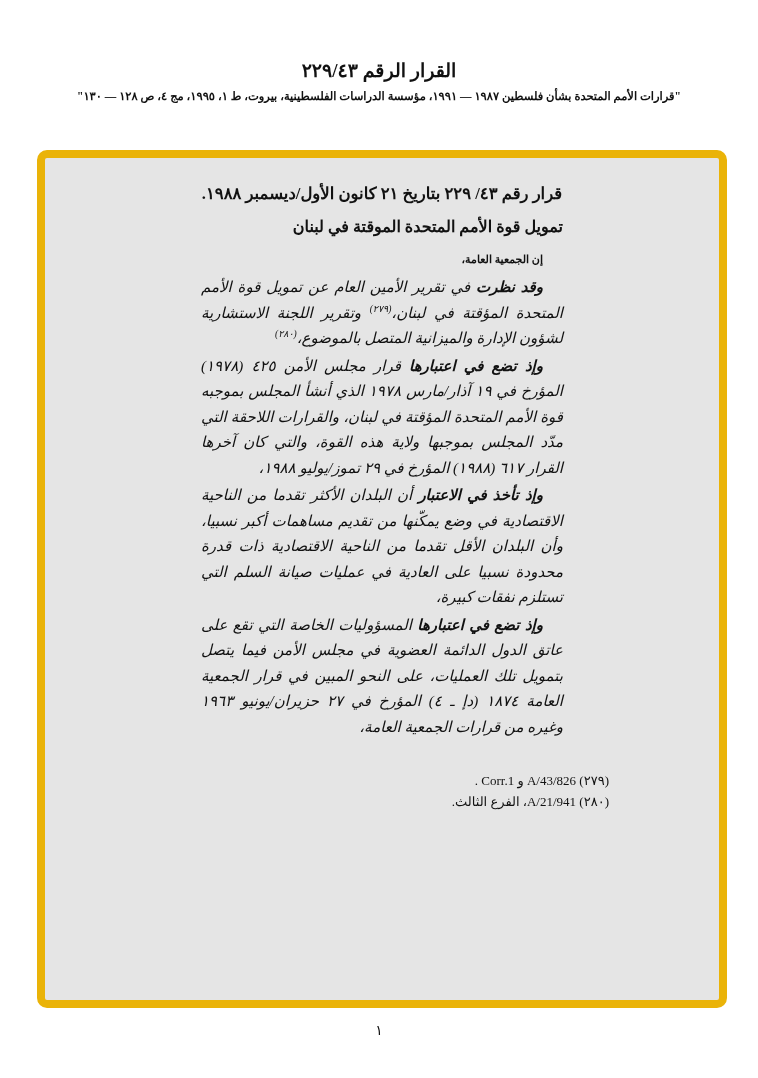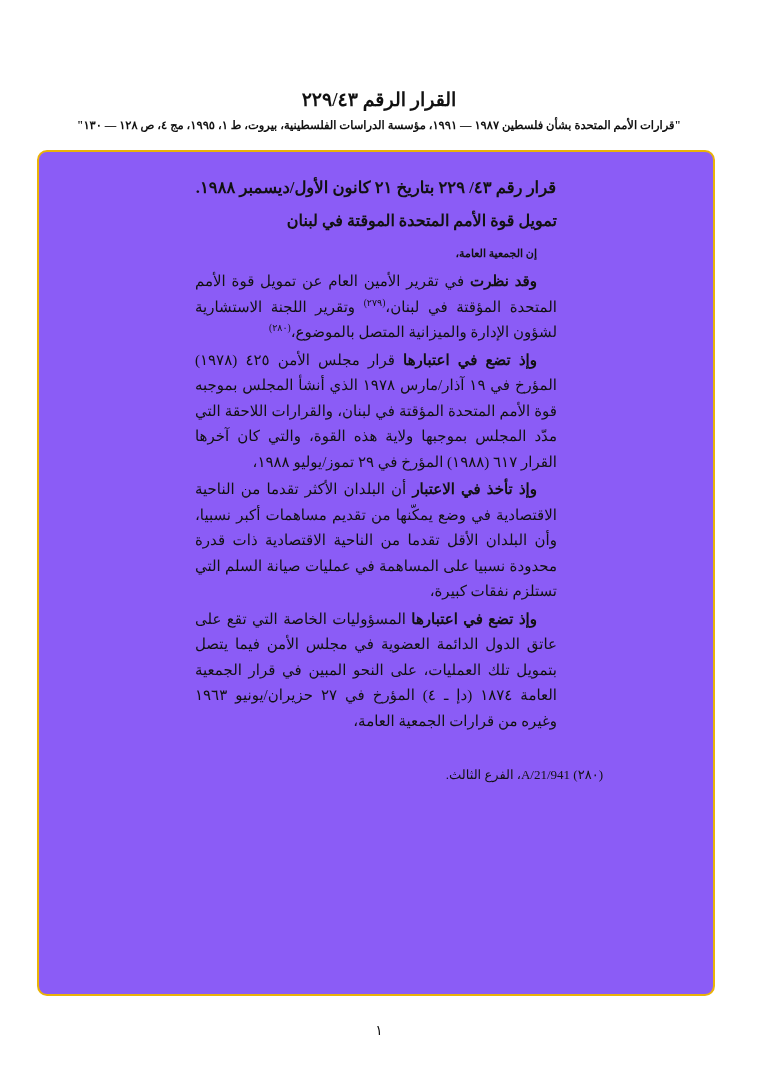--- a/index.html
+++ b/index.html
@@ -10,21 +10,21 @@
   body {
     width: 758px;
     height: 1078px;
     position: relative;
     font-family: "Liberation Serif", "DejaVu Serif", serif;
     color: #111111;
     overflow: hidden;
   }
   .page-header {
     position: absolute;
-    top: 88px;
+    top: 59px;
     left: 0;
     width: 758px;
     text-align: center;
   }
   .page-header .main-title {
     font-size: 19px;
     font-weight: bold;
     letter-spacing: 0.5px;
     margin: 0 0 7px 0;
   }
@@ -33,23 +33,23 @@
     font-weight: bold;
     margin: 0;
     white-space: nowrap;
   }
   .green-box {
     position: absolute;
     top: 150px;
     left: 37px;
     width: 674px;
     height: 842px;
-    border: 2px solid #eab308;
+    border: 8px solid #eab308;
     border-radius: 10px;
-    background: #8b5cf6;
+    background: #e5e5e5;
     box-sizing: content-box;
   }
   .doc-column {
     width: 362px;
     margin: 26px auto 0 auto;
   }
   .doc-title1 {
     font-size: 16.5px;
     font-weight: bold;
     text-align: center;
@@ -67,20 +67,21 @@
     margin: 0 0 3px 0;
     line-height: 25px;
     font-family: Liberation Serif, serif;
   }
   .body-par {
     font-size: 15px;
     line-height: 25.5px;
     text-align: justify;
     text-indent: 20px;
     margin: 0 0 2px 0;
+    font-style: italic;
   }
   .body-par .lead {
     font-weight: bold;
   }
   .body-par sup {
     font-size: 9.5px;
     line-height: 0;
     vertical-align: 6px;
     letter-spacing: 0;
   }
@@ -119,24 +120,25 @@
     <p class="doc-title2">تمويل قوة الأمم المتحدة الموقتة في لبنان</p>
 
     <p class="opening">إن الجمعية العامة،</p>
 
     <p class="body-par"><span class="lead">وقد نظرت</span><span> في تقرير الأمين العام عن تمويل قوة الأمم المتحدة المؤقتة في لبنان،</span><sup>(٢٧٩)</sup><span> وتقرير اللجنة الاستشارية لشؤون الإدارة والميزانية المتصل بالموضوع،</span><sup>(٢٨٠)</sup></p>
 
     <p class="body-par"><span class="lead">وإذ تضع في اعتبارها</span><span> قرار مجلس الأمن ٤٢٥ (١٩٧٨) المؤرخ في ١٩ آذار/مارس ١٩٧٨ الذي أنشأ المجلس بموجبه قوة الأمم المتحدة المؤقتة في لبنان، والقرارات اللاحقة التي مدّد المجلس بموجبها ولاية هذه القوة، والتي كان آخرها القرار ٦١٧ (١٩٨٨) المؤرخ في ٢٩ تموز/يوليو ١٩٨٨،</span></p>
 
 
 
-    <p class="body-par"><span class="lead">وإذ تأخذ في الاعتبار</span><span> أن البلدان الأكثر تقدما من الناحية الاقتصادية في وضع يمكّنها من تقديم مساهمات أكبر نسبيا، وأن البلدان الأقل تقدما من الناحية الاقتصادية ذات قدرة محدودة نسبيا على المساهمة في عمليات صيانة السلم التي تستلزم نفقات كبيرة،</span></p>
+    <p class="body-par"><span class="lead">وإذ تأخذ في الاعتبار</span><span> أن البلدان الأكثر تقدما من الناحية الاقتصادية في وضع يمكّنها من تقديم مساهمات أكبر نسبيا، وأن البلدان الأقل تقدما من الناحية الاقتصادية ذات قدرة محدودة نسبيا على العادية في عمليات صيانة السلم التي تستلزم نفقات كبيرة،</span></p>
 
     <p class="body-par"><span class="lead">وإذ تضع في اعتبارها</span><span> المسؤوليات الخاصة التي تقع على عاتق الدول الدائمة العضوية في مجلس الأمن فيما يتصل بتمويل تلك العمليات، على النحو المبين في قرار الجمعية العامة ١٨٧٤ (دإ ـ ٤) المؤرخ في ٢٧ حزيران/يونيو ١٩٦٣ وغيره من قرارات الجمعية العامة،</span></p>
 
     <div class="footnotes">
+      <p class="footnote-line">(٢٧٩) A/43/826 و Corr.1 .</p>
       <p class="footnote-line">(٢٨٠) A/21/941، الفرع الثالث.</p>
     </div>
 
   </div>
 </section>
 
 <div class="page-number">١</div>
 
 </body></html>

